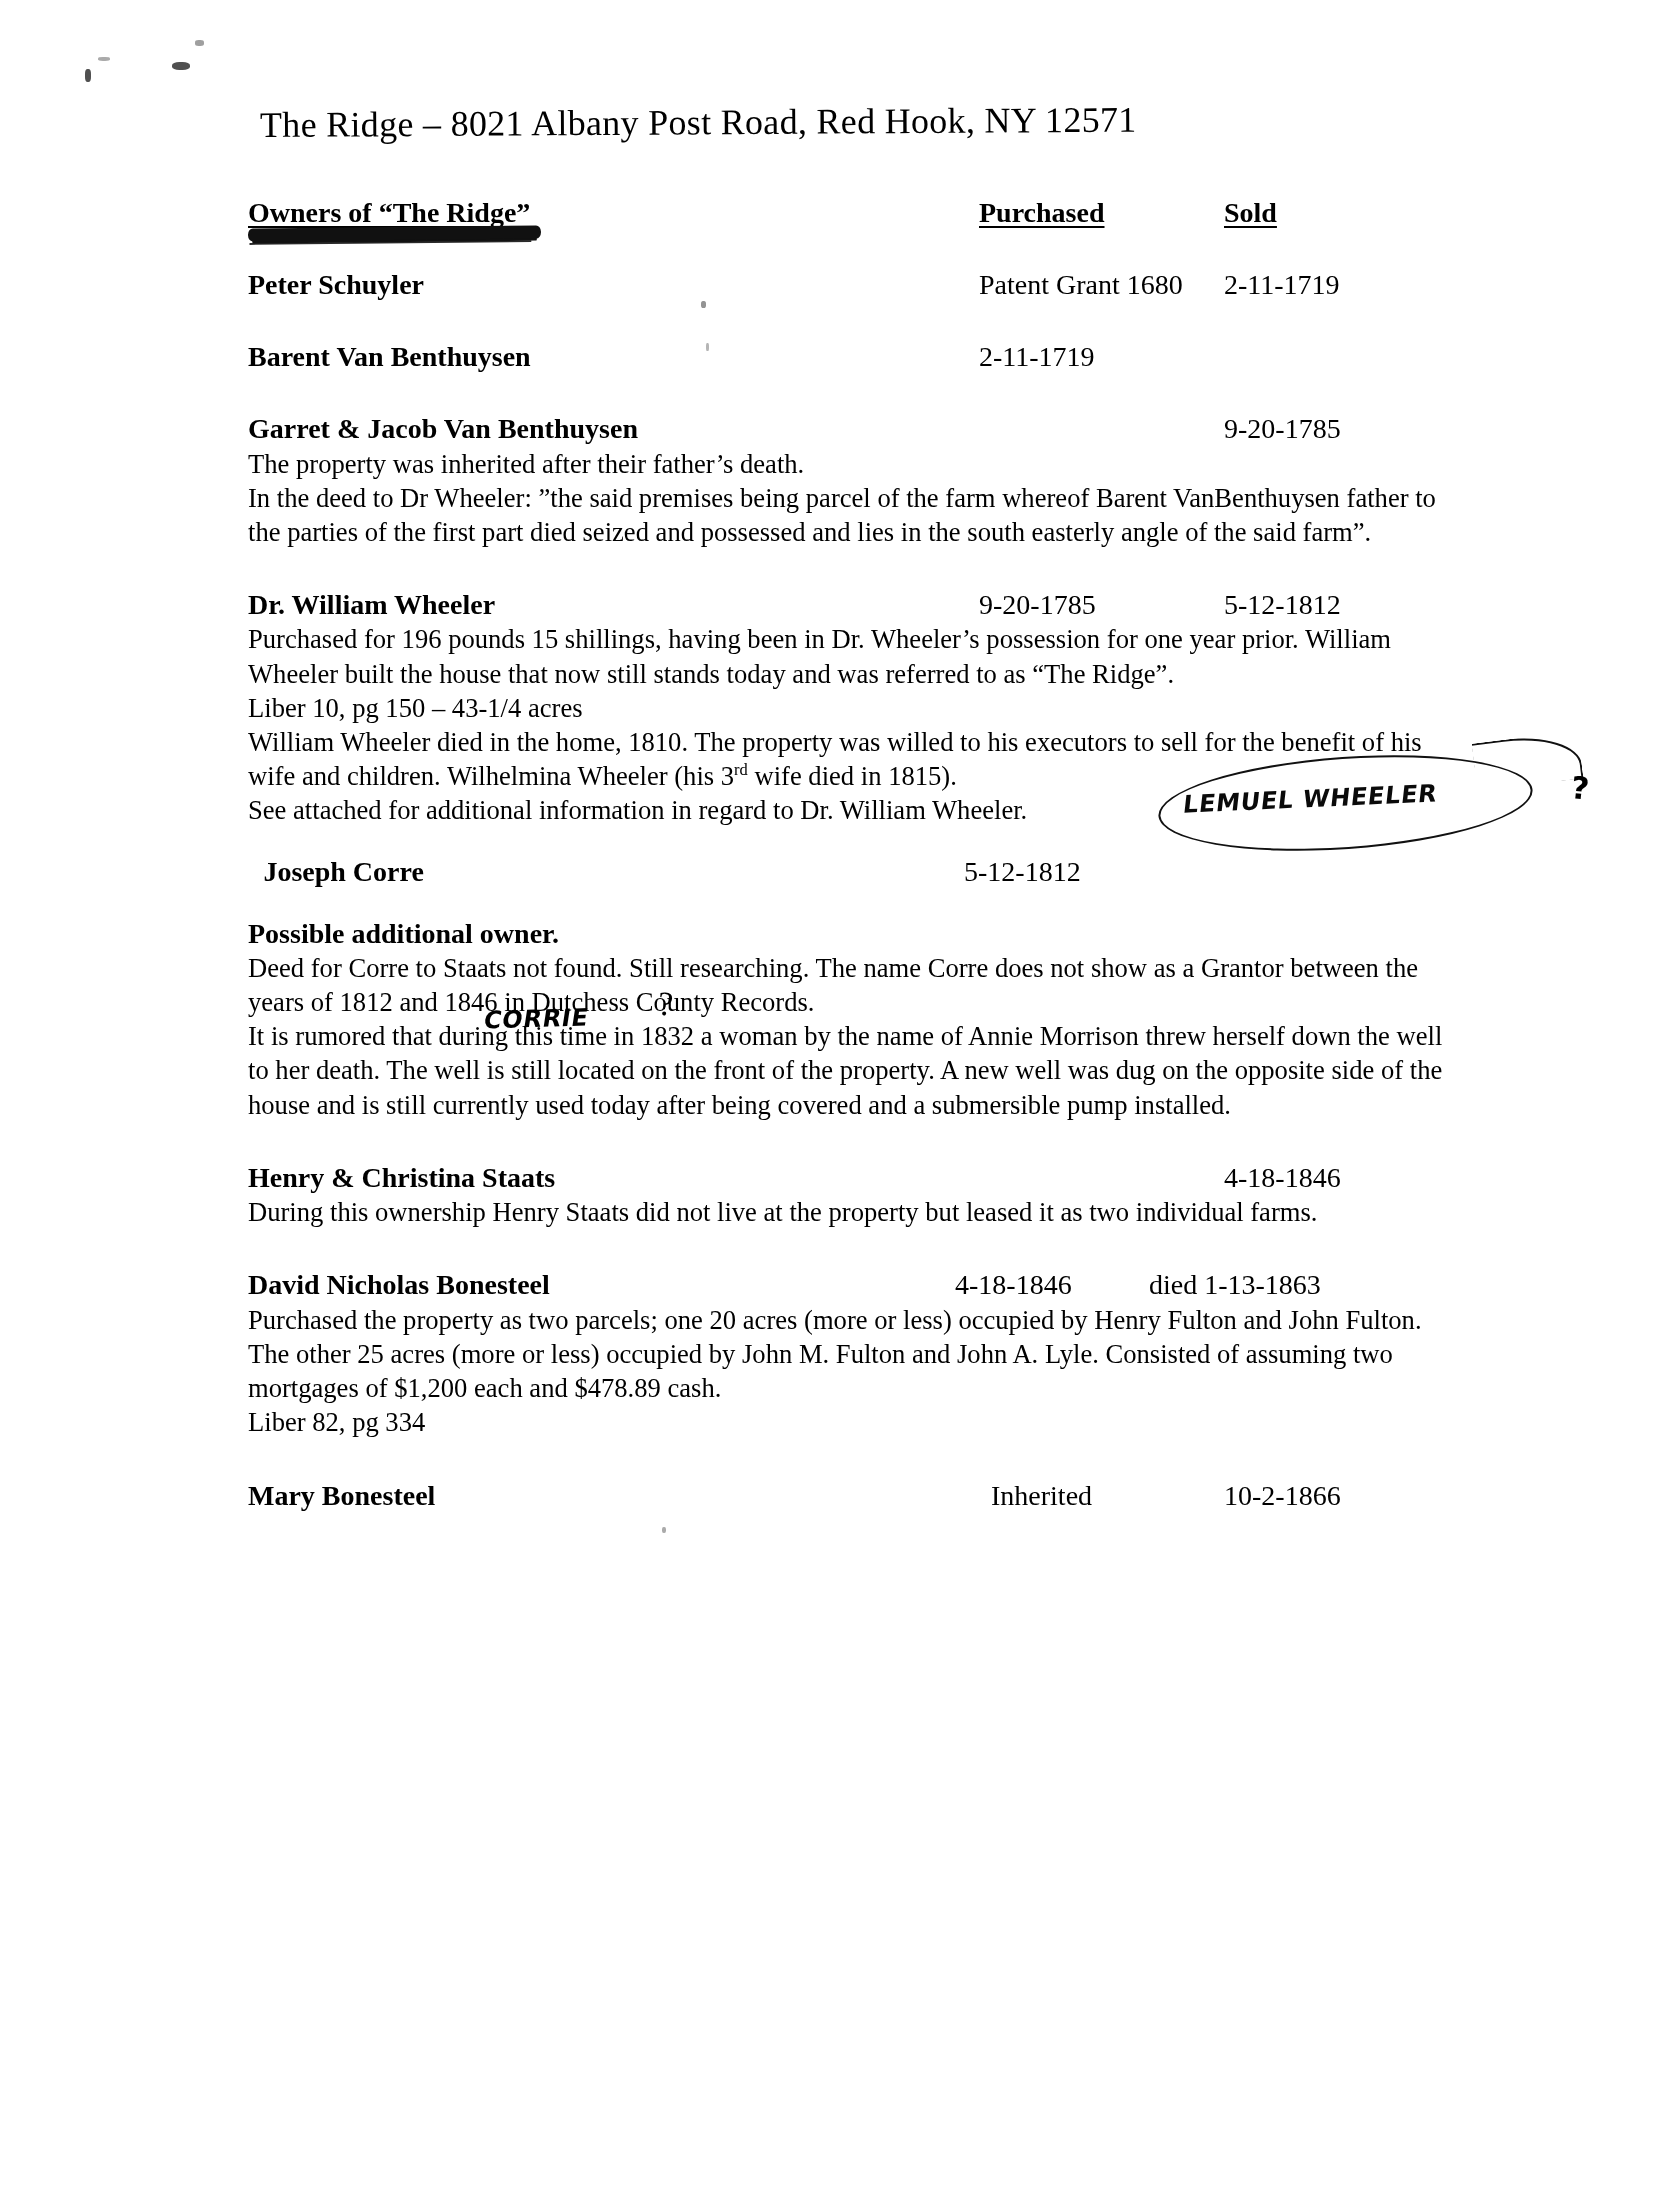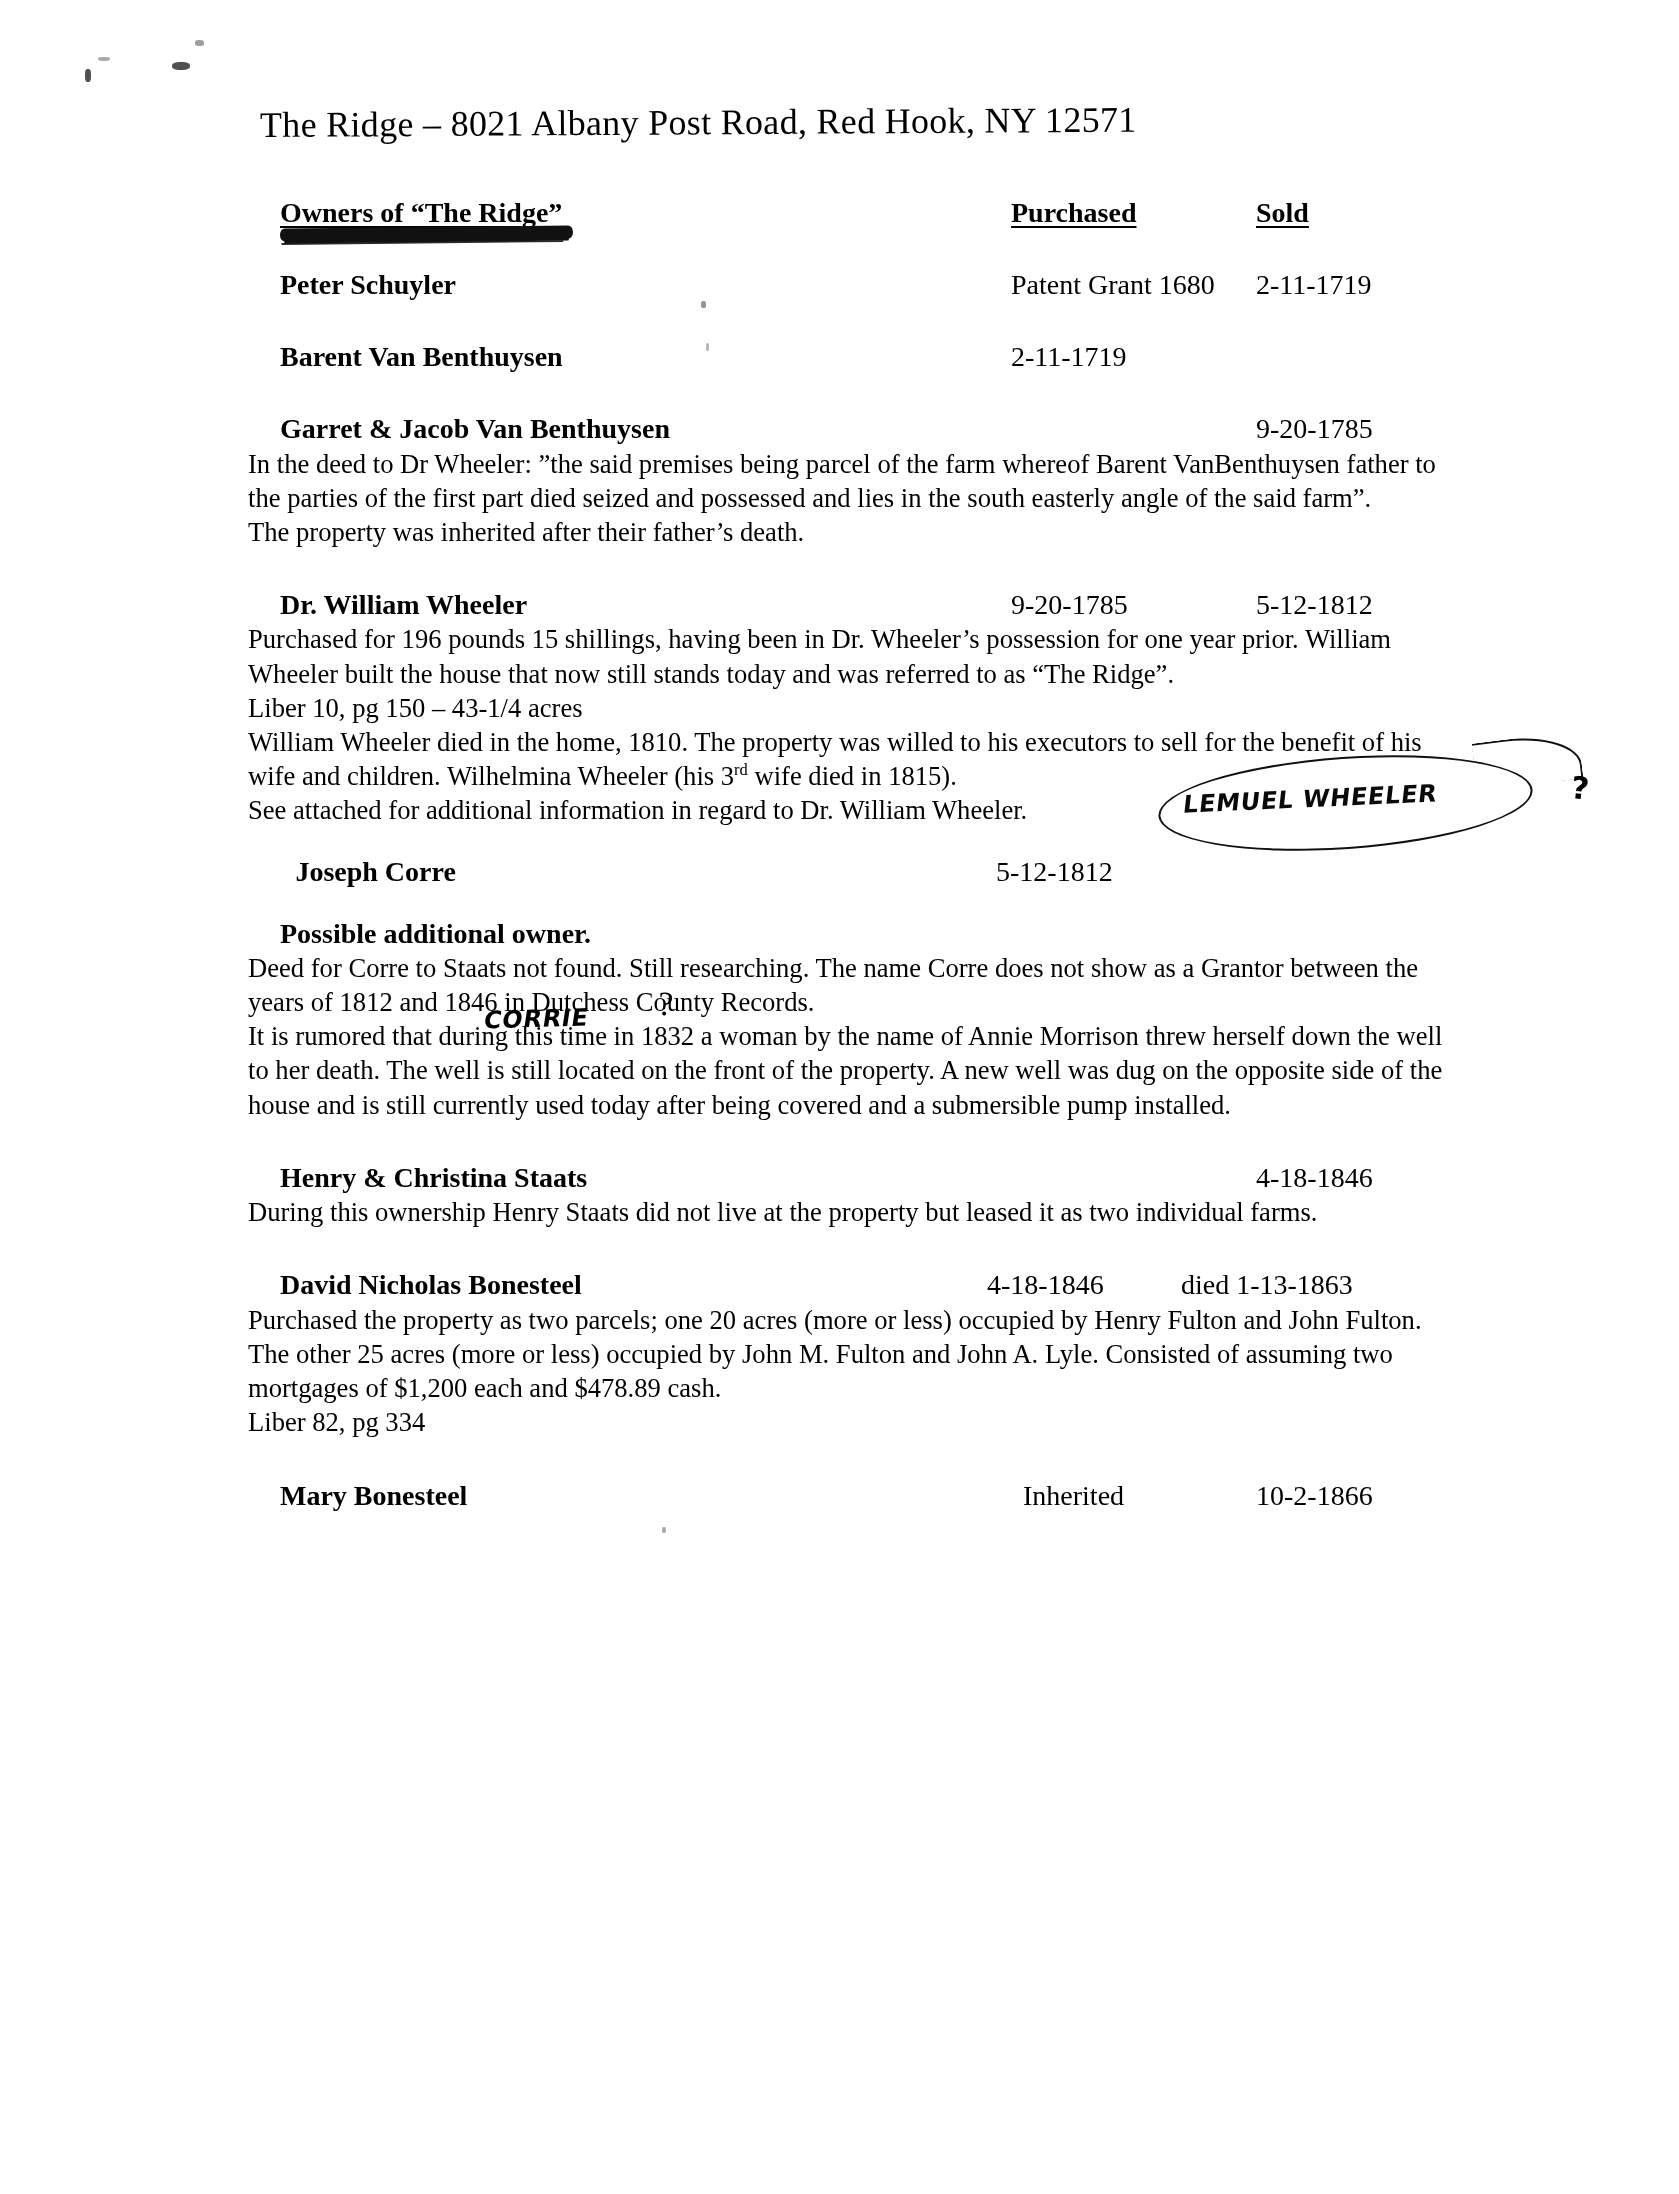--- a/index.html
+++ b/index.html
@@ -38,21 +38,20 @@
   
   #content {
     position: absolute;
     left: 248px;
     top: 196px;
     width: 1218px;
   }
   .row {
     position: relative;
     min-height: 0.7px;
-    margin-left: 32px;
   }
   .owner-head {
     position: relative;
     font-weight: bold;
     font-size: 28px;
     line-height: 1.18;
     white-space: nowrap;
   }
   .owner-head .nm {
     display: inline-block;
@@ -217,22 +216,22 @@
       <span class="col-purchased">2-11-1719</span>
     </div>
 
     <div class="gap-lg"></div>
 
     <div class="row owner-head">
       <span class="nm">Garret &amp; Jacob Van Benthuysen</span>
       <span class="col-sold">9-20-1785</span>
     </div>
     <div class="body-text">
+      <p>The property was inherited after their father’s death.</p>
       <p>In the deed to Dr Wheeler: ”the said premises being parcel of the farm whereof Barent VanBenthuysen father to the parties of the first part died seized and possessed and lies in the south easterly angle of the said farm”.</p>
-      <p>The property was inherited after their father’s death.</p>
     </div>
 
     <div class="gap-lg"></div>
 
     <div class="row owner-head">
       <span class="nm">Dr. William Wheeler</span>
       <span class="col-purchased">9-20-1785</span>
       <span class="col-sold">5-12-1812</span>
     </div>
     <div class="body-text">

